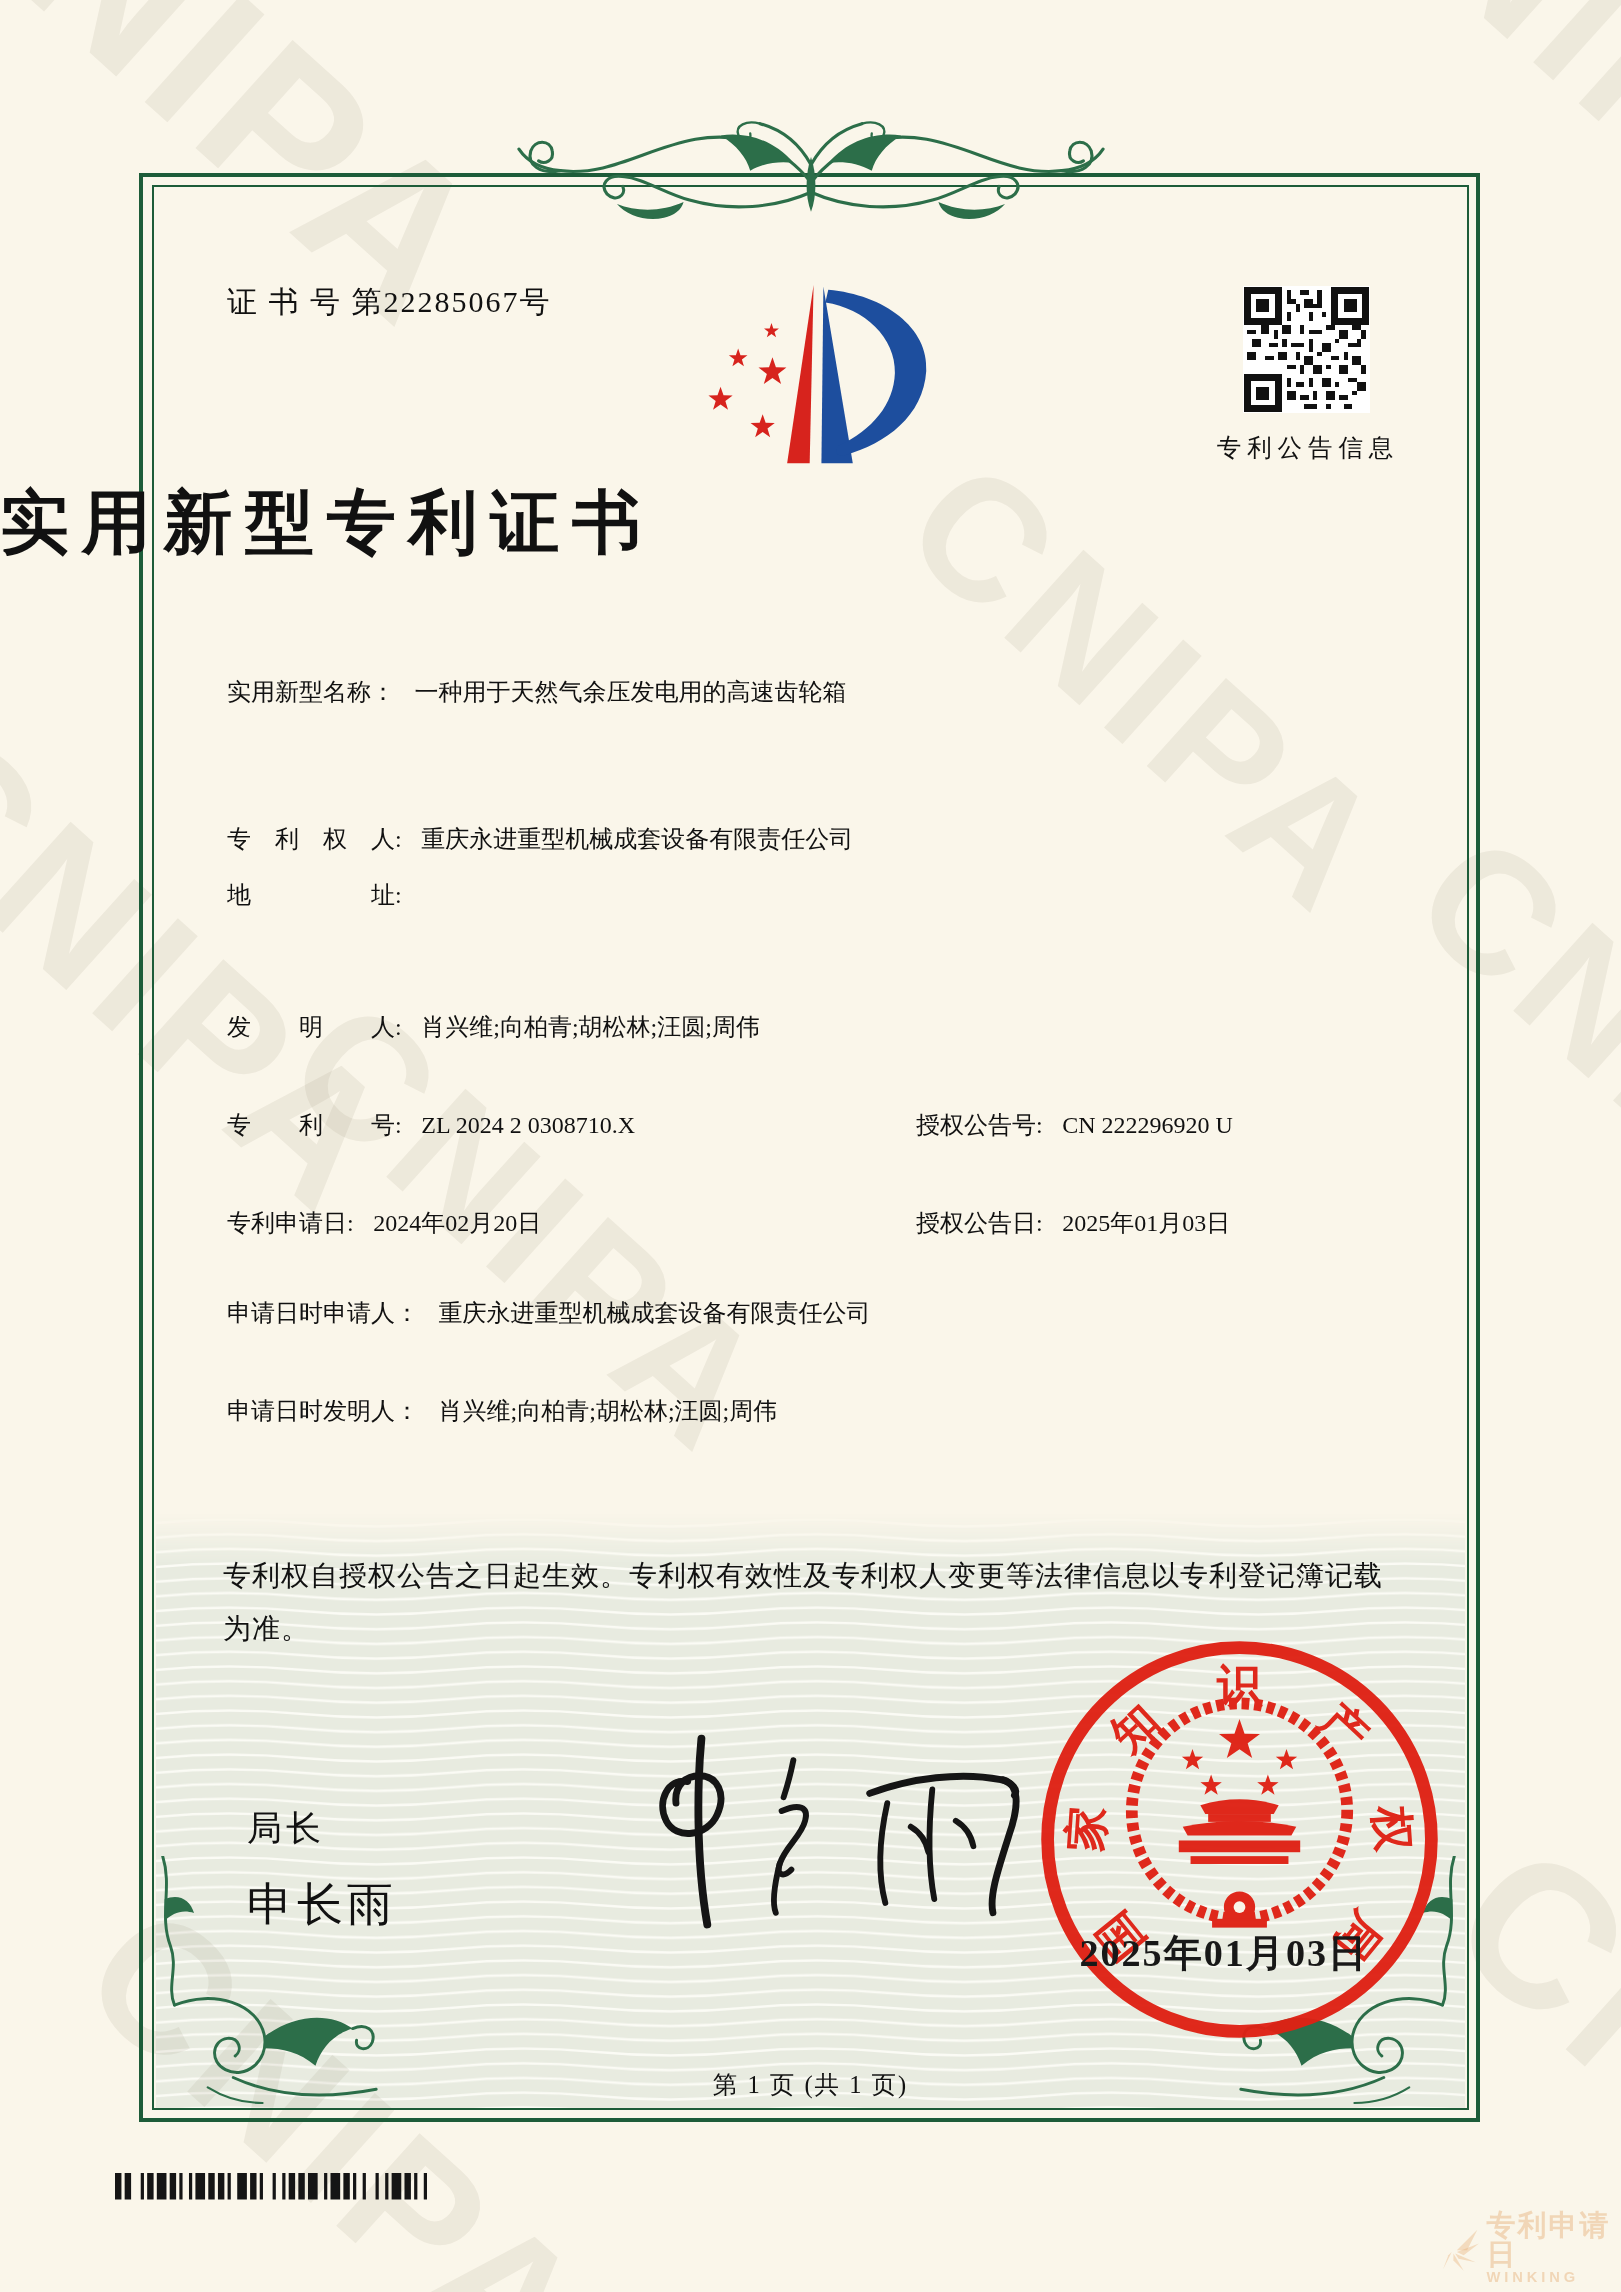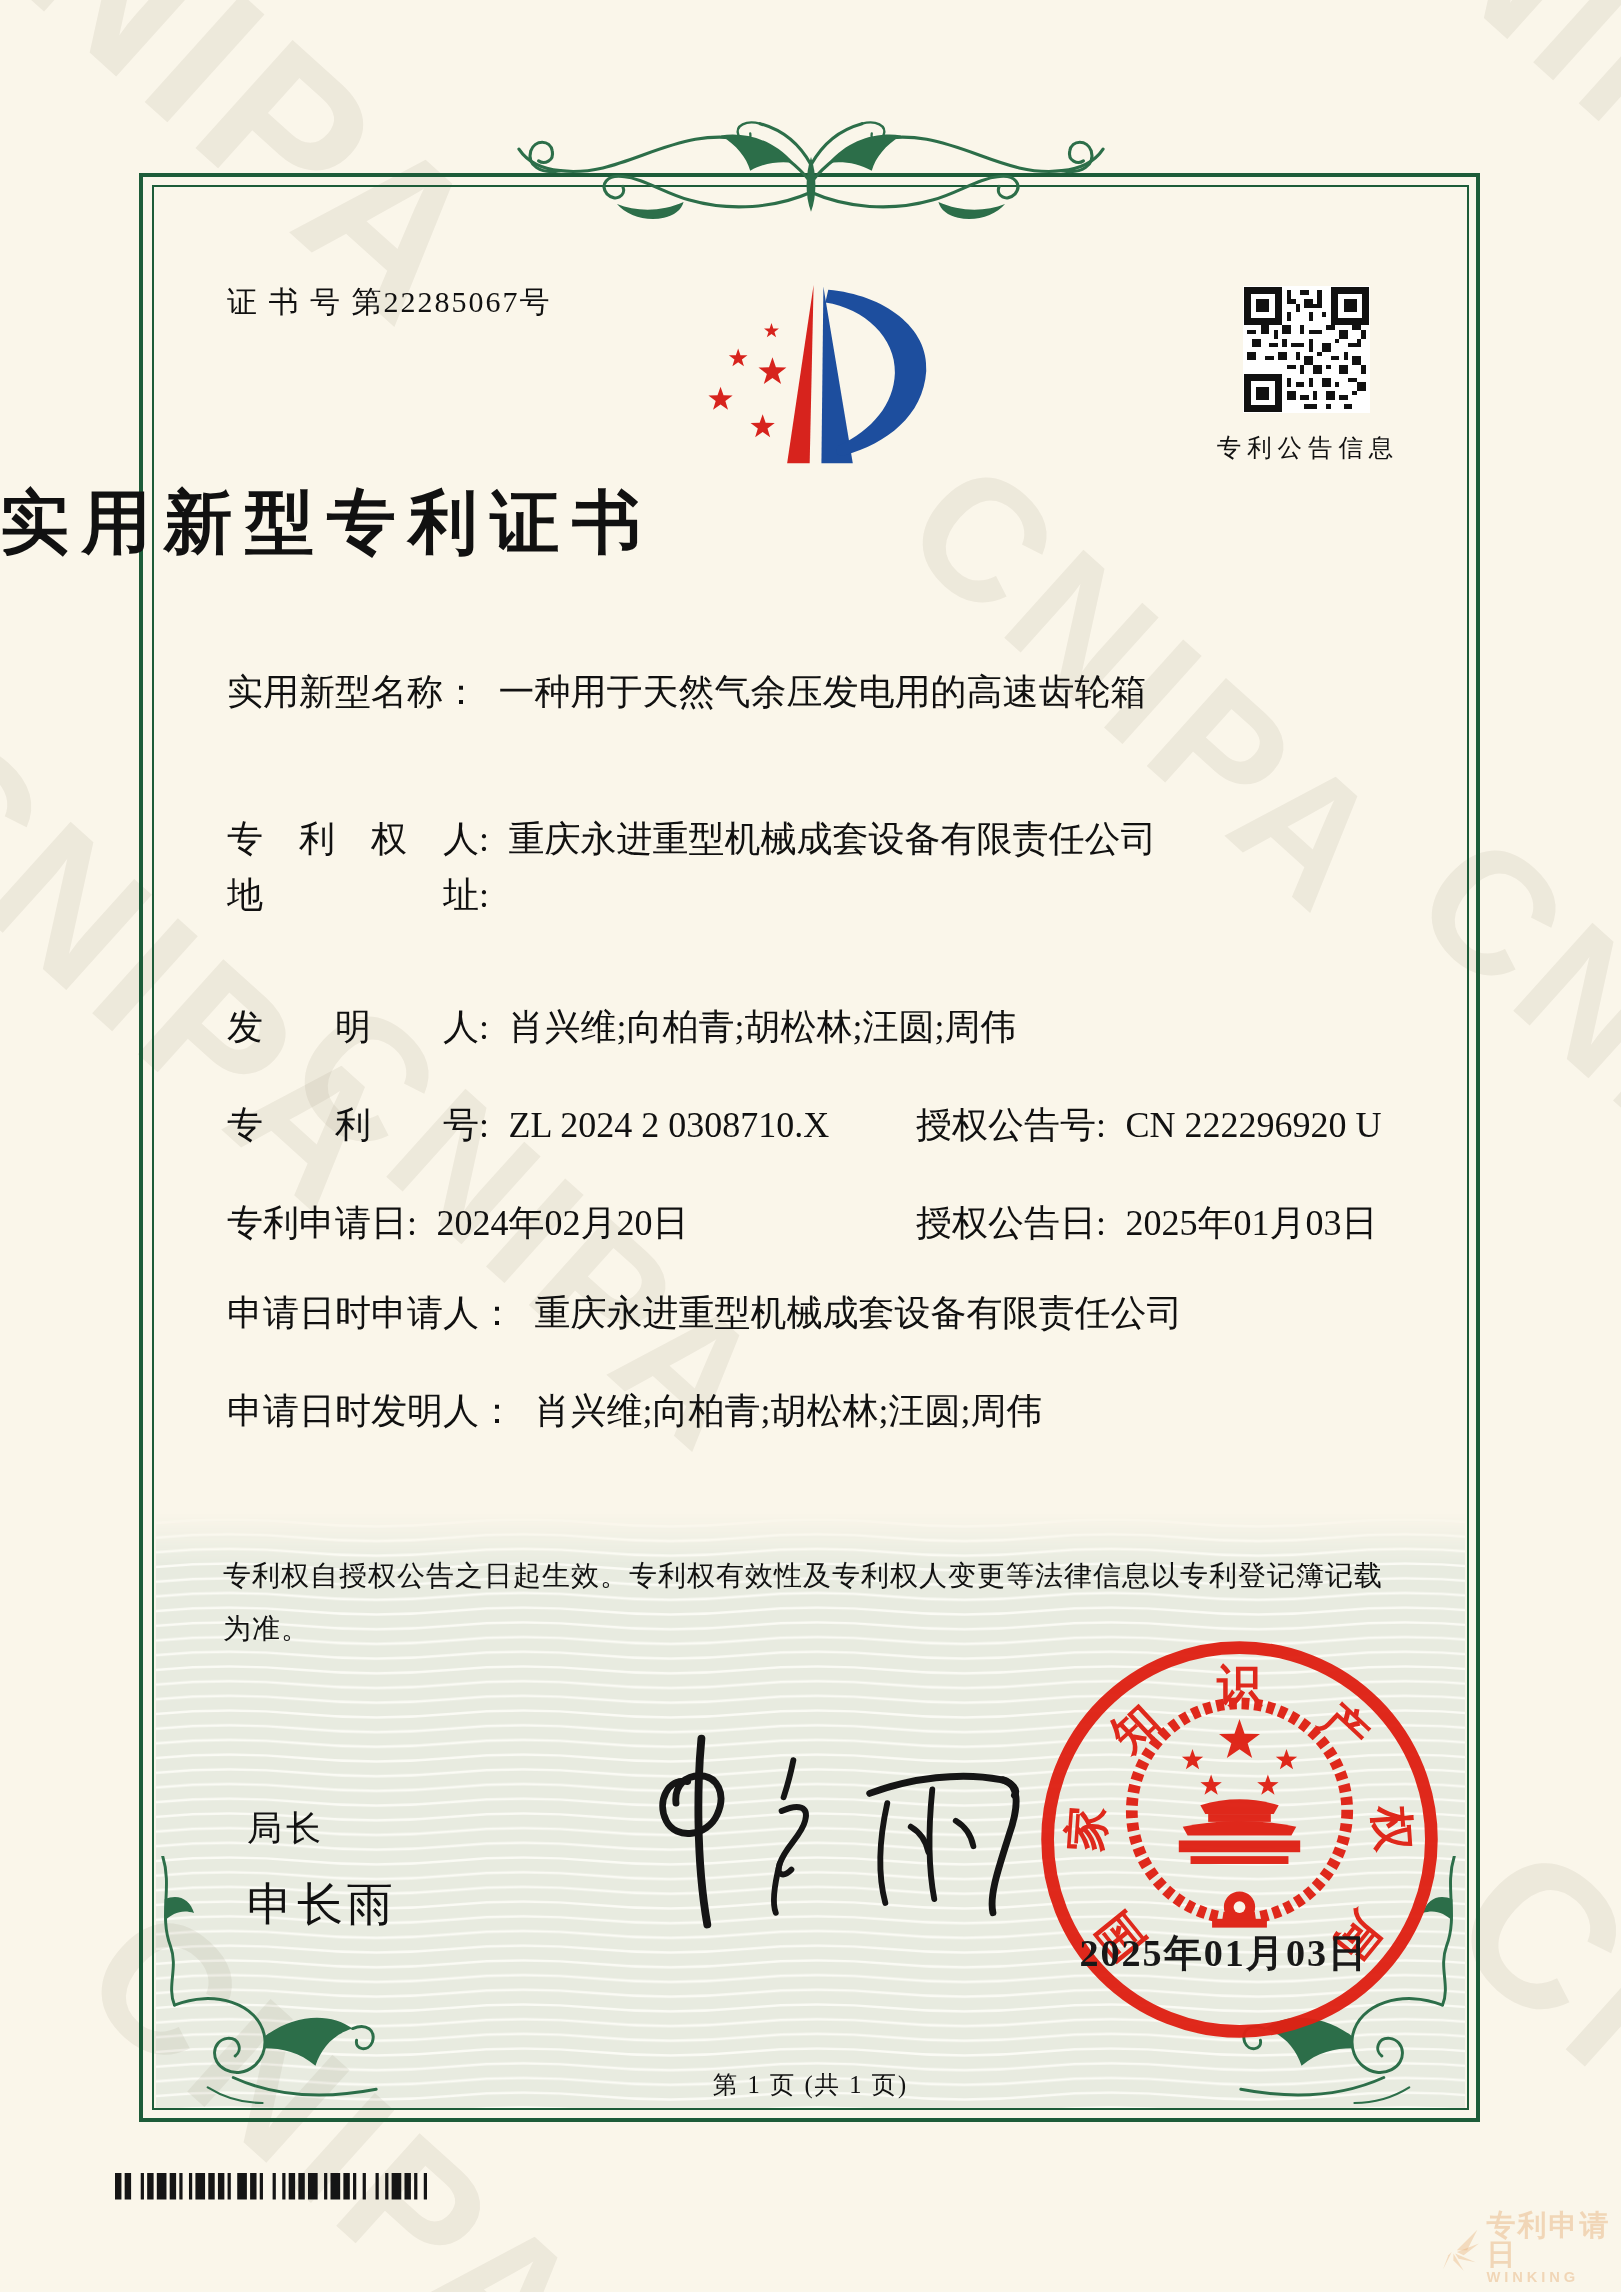--- a/index.html
+++ b/index.html
@@ -38,21 +38,21 @@
   .orn-br  { left:1233px; top:1856px; transform:scaleX(-1); }
   
   .cert-no { position:absolute; z-index:5; left:227px; top:282px; font-size:30px; letter-spacing:2px; }
   .logo { position:absolute; z-index:5; left:698px; top:277px; }
   .qr { position:absolute; z-index:5; left:1243px; top:286px; width:127px; height:127px; }
   .qr-label { position:absolute; z-index:5; left:1204px; top:431px; width:208px; text-align:center;
     font-size:24.5px; letter-spacing:5.9px; }
   .title { position:absolute; z-index:5; left:0; right:0; top:477px; 
     font-size:69px; font-weight:bold; letter-spacing:12.7px; }
   
-  .row { position:absolute; z-index:5; left:227px; font-size:36px; line-height:55px; display:flex; }
+  .row { position:absolute; z-index:5; left:227px; font-size:24px; line-height:55px; display:flex; }
   .row .lab { flex:0 0 auto; }
   .row .val { margin-left:19.6px; }
   .row-name      { top:665px; }
   .row-patentee  { top:812px; }
   .row-address   { top:868px; }
   .row-address .val { width:941px; }
   .row-inventor  { top:1000px; }
   .row-patents   { top:1098px; width:1245px; }
   .row-dates     { top:1196px; width:1245px; }
   .row-applicant { top:1286px; }

